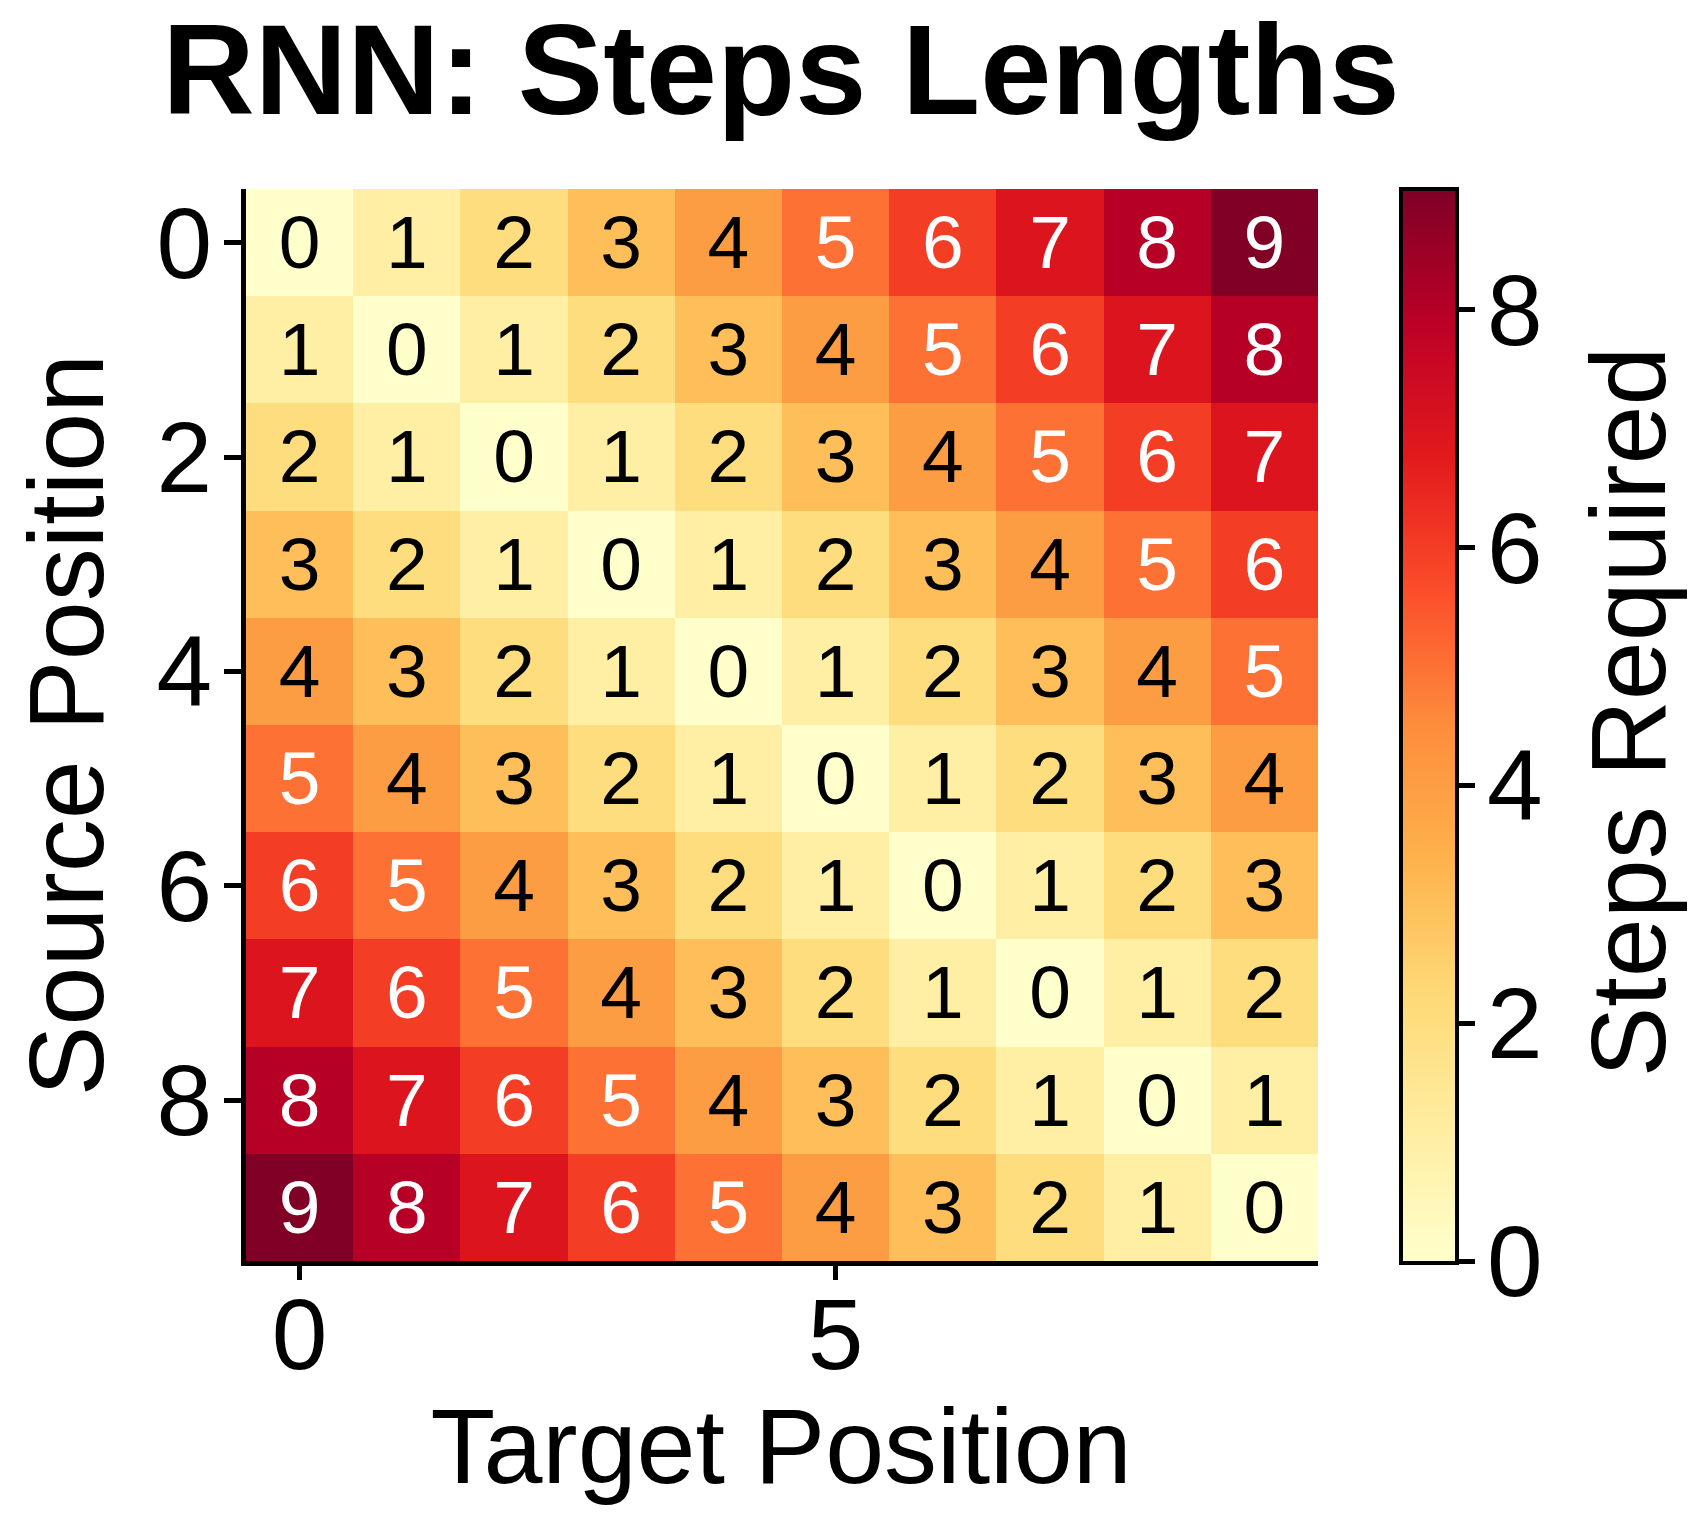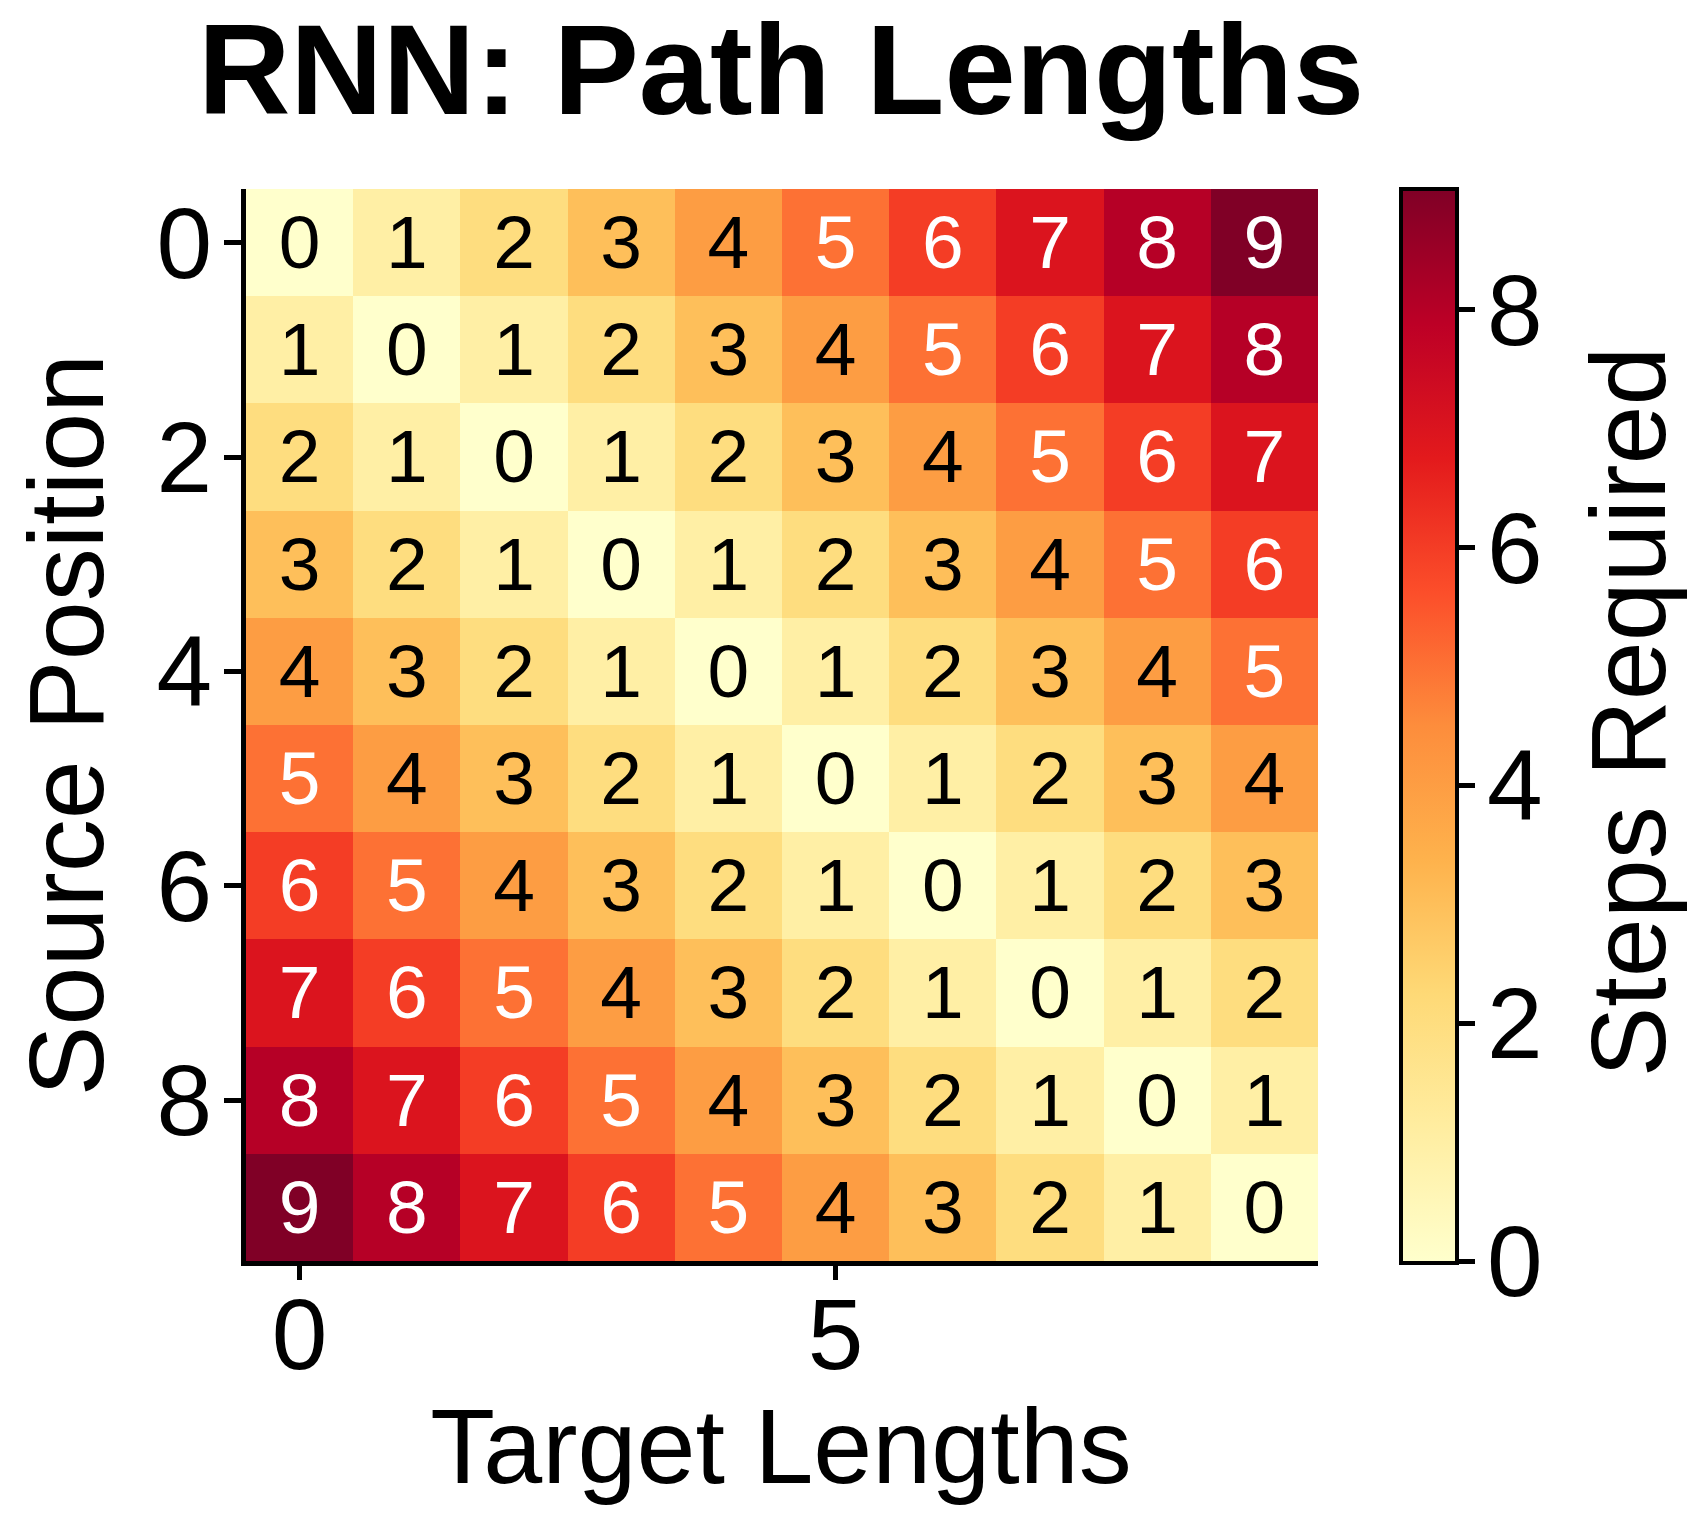--- a/index.html
+++ b/index.html
@@ -95,21 +95,21 @@
     transform: translate(-50%, -50%) rotate(-90deg);
     font-size: 106px;
     line-height: 1;
     white-space: nowrap;
   }
 </style>
 </head>
 <body>
 
 <div id="canvas">
-  <div id="title">RNN: Path Lengths</div>
+  <div id="title">RNN: Steps Lengths</div>
 
   <div id="heatmap">
       <div class="cell" style="background: rgb(255, 255, 204); color: rgb(0, 0, 0);">0</div>
       <div class="cell" style="background: rgb(255, 239, 165); color: rgb(0, 0, 0);">1</div>
       <div class="cell" style="background: rgb(254, 221, 127); color: rgb(0, 0, 0);">2</div>
       <div class="cell" style="background: rgb(254, 191, 90); color: rgb(0, 0, 0);">3</div>
       <div class="cell" style="background: rgb(253, 157, 67); color: rgb(0, 0, 0);">4</div>
       <div class="cell" style="background: rgb(253, 113, 52); color: rgb(255, 255, 255);">5</div>
       <div class="cell" style="background: rgb(244, 61, 37); color: rgb(255, 255, 255);">6</div>
       <div class="cell" style="background: rgb(219, 20, 30); color: rgb(255, 255, 255);">7</div>
@@ -223,21 +223,21 @@
       <div class="ticklabel ylab" style="right: 1491px; top: 1100.2px;">8</div>
     </div>
   <div id="xticks">
       <div class="tickmark" style="left: 297.1px; top: 1266px; width: 5px; height: 14px;"></div>
       <div class="ticklabel xlab" style="left: 299.6px; top: 1284px;">0</div>
       <div class="tickmark" style="left: 833.1px; top: 1266px; width: 5px; height: 14px;"></div>
       <div class="ticklabel xlab" style="left: 835.6px; top: 1284px;">5</div>
     </div>
 
   <div id="ylabel">Source Position</div>
-  <div id="xlabel">Target Lengths</div>
+  <div id="xlabel">Target Position</div>
 
   <div id="colorbar" style="background: linear-gradient(to top, rgb(255, 255, 204) 0%, rgb(255, 237, 160) 12.5%, rgb(254, 217, 118) 25%, rgb(254, 178, 76) 37.5%, rgb(253, 141, 60) 50%, rgb(252, 78, 42) 62.5%, rgb(227, 26, 28) 75%, rgb(189, 0, 38) 87.5%, rgb(128, 0, 38) 100%);"></div>
   <div id="cbticks">
       <div class="tickmark" style="left: 1459px; top: 1258.5px; width: 16px; height: 5px;"></div>
       <div class="ticklabel cblab" style="left: 1487px; top: 1261px;">0</div>
       <div class="tickmark" style="left: 1459px; top: 1020.72px; width: 16px; height: 5px;"></div>
       <div class="ticklabel cblab" style="left: 1487px; top: 1023.22px;">2</div>
       <div class="tickmark" style="left: 1459px; top: 782.944px; width: 16px; height: 5px;"></div>
       <div class="ticklabel cblab" style="left: 1487px; top: 785.444px;">4</div>
       <div class="tickmark" style="left: 1459px; top: 545.167px; width: 16px; height: 5px;"></div>

